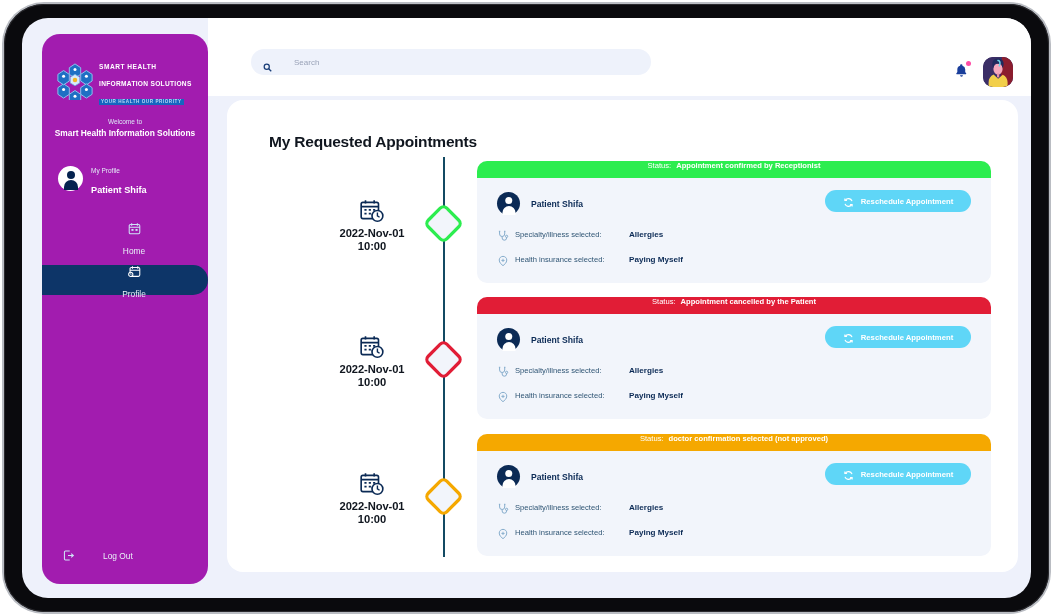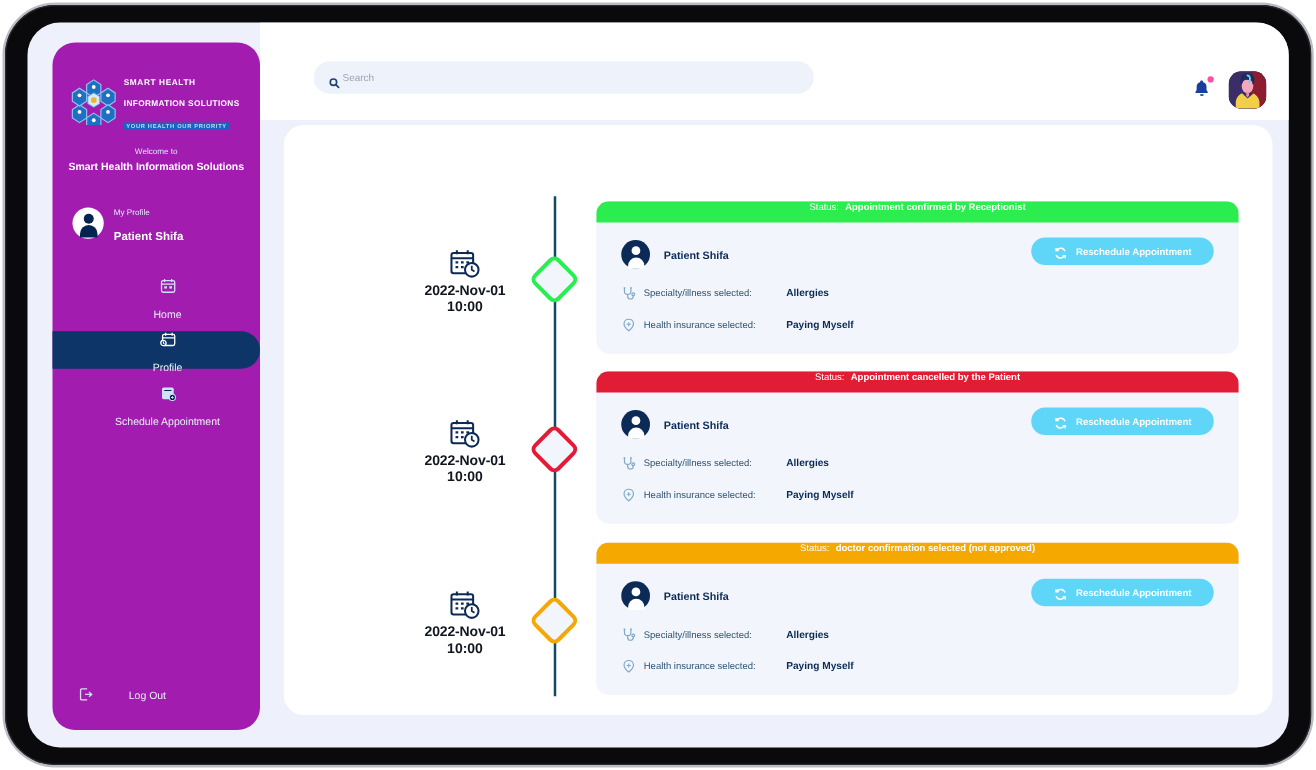--- a/index.html
+++ b/index.html
@@ -95,21 +95,21 @@
   }
 
   
   .topbar {
     position:absolute; left:186px; top:0; right:0; height:78px;
     background:#ffffff;
   }
   .search {
     position:absolute; left:43px; top:31px; width:400px; height:26px;
     background:#eef2fb; border-radius:13px;
-    display:flex; align-items:center; gap:2px; padding:0 12px;
+    display:flex; align-items:center; gap:22px; padding:0 12px;
     cursor:text;
   }
   .search-ic { width:9px; height:9px; flex:none; }
   .search-ph { font-size:8px; color:#9aa3b8; }
 
   .bell { position:absolute; right:63px; top:45px; width:13px; height:15px; cursor:pointer; }
   .bell-dot {
     position:absolute; right:60px; top:43px; width:5px; height:5px;
     border-radius:50%; background:#ff4da6;
   }
@@ -249,31 +249,20 @@
         <span class="nav-ic">
           <svg viewBox="0 0 16 16" width="13" height="13" fill="none" stroke="#ffffff" stroke-width="1.3">
             <rect x="2.5" y="3" width="12" height="11" rx="1.6"></rect>
             <path d="M2.5 6.5h12M5.5 1.5v3M12 1.5v3"></path>
             <circle cx="3.4" cy="11.6" r="2.6" fill="#0d3568"></circle>
             <path d="M3.4 10.2v1.5l1 .7" stroke-width="1.1"></path>
           </svg>
         </span>
         <span>Profile</span>
       </div>
-      <div class="nav-item">
-        <span class="nav-ic">
-          <svg viewBox="0 0 16 16" width="13" height="13" fill="none" stroke="#cfe3f7" stroke-width="1.3">
-            <rect x="2" y="2.5" width="11.5" height="11.5" rx="1.6" fill="#cfe3f7" stroke="none"></rect>
-            <path d="M4.2 5.4h7" stroke="#05234f" stroke-width="1.2"></path>
-            <circle cx="12.2" cy="12.2" r="3" fill="#05234f" stroke="#cfe3f7" stroke-width="1"></circle>
-            <path d="M12.2 10.9v2.6M10.9 12.2h2.6" stroke="#cfe3f7" stroke-width="1"></path>
-          </svg>
-        </span>
-        <span>Schedule Appointment</span>
-      </div>
     </nav>
 
     <div class="logout">
       <span class="nav-ic">
         <svg viewBox="0 0 16 16" width="13" height="13" fill="none" stroke="#cfe3f7" stroke-width="1.3">
           <path d="M9.5 2.5H4.2a1.2 1.2 0 0 0-1.2 1.2v8.6a1.2 1.2 0 0 0 1.2 1.2h5.3"></path>
           <path d="M11.3 5.6 14 8l-2.7 2.4M7.4 8H14"></path>
         </svg>
       </span>
       <span>Log Out</span>
@@ -306,20 +295,21 @@
         <ellipse cx="15" cy="12" rx="4.6" ry="5.6" fill="#f5a8bd"></ellipse>
         <path d="M15 1.5c4 0 6 2.6 5.6 6.2-.3 2.4-1.4 3-1.4 3l-.6-3.6-6.8-.6-1.6 4.4S9 8.6 9.4 6C9.8 3 11.6 1.5 15 1.5z" fill="#1f2a5e"></path>
         <path d="M10.6 17.6C7.4 19 5.6 22 5.6 25.4V30h19v-4.8c0-3.2-1.8-6-4.8-7.5l-4.7 4z" fill="#f2cf4a"></path>
         <path d="M14 16.4h2.2v3.2L15 21l-1-1.4z" fill="#e88fa5"></path>
         <path d="M14.4 3.6c1.2-.6 2.6.4 2.6 2.4 0 1.4-.6 2.6-1 3.4" fill="none" stroke="#6fd3e8" stroke-width="1.5"></path>
       </svg>
     </div>
   </header>
 
   <main class="content">
+    <h1 class="page-title">My Requested Appointments</h1>
 
     <div class="timeline-line"></div>
 
     <div class="tl-date" style="top:98px">
       <span class="tl-ic">
         <svg viewBox="0 0 24 24" width="26" height="26" fill="none" stroke="#0b2a55" stroke-width="1.5">
           <rect x="2" y="4" width="16" height="15" rx="1.6"></rect>
           <path d="M2 8h16M6 2v3M14 2v3"></path>
           <path d="M5 11h2M9 11h2M13 11h2M5 14.5h2M9 14.5h2" stroke-width="1.6"></path>
           <circle cx="17" cy="16.5" r="5" fill="#ffffff"></circle>

